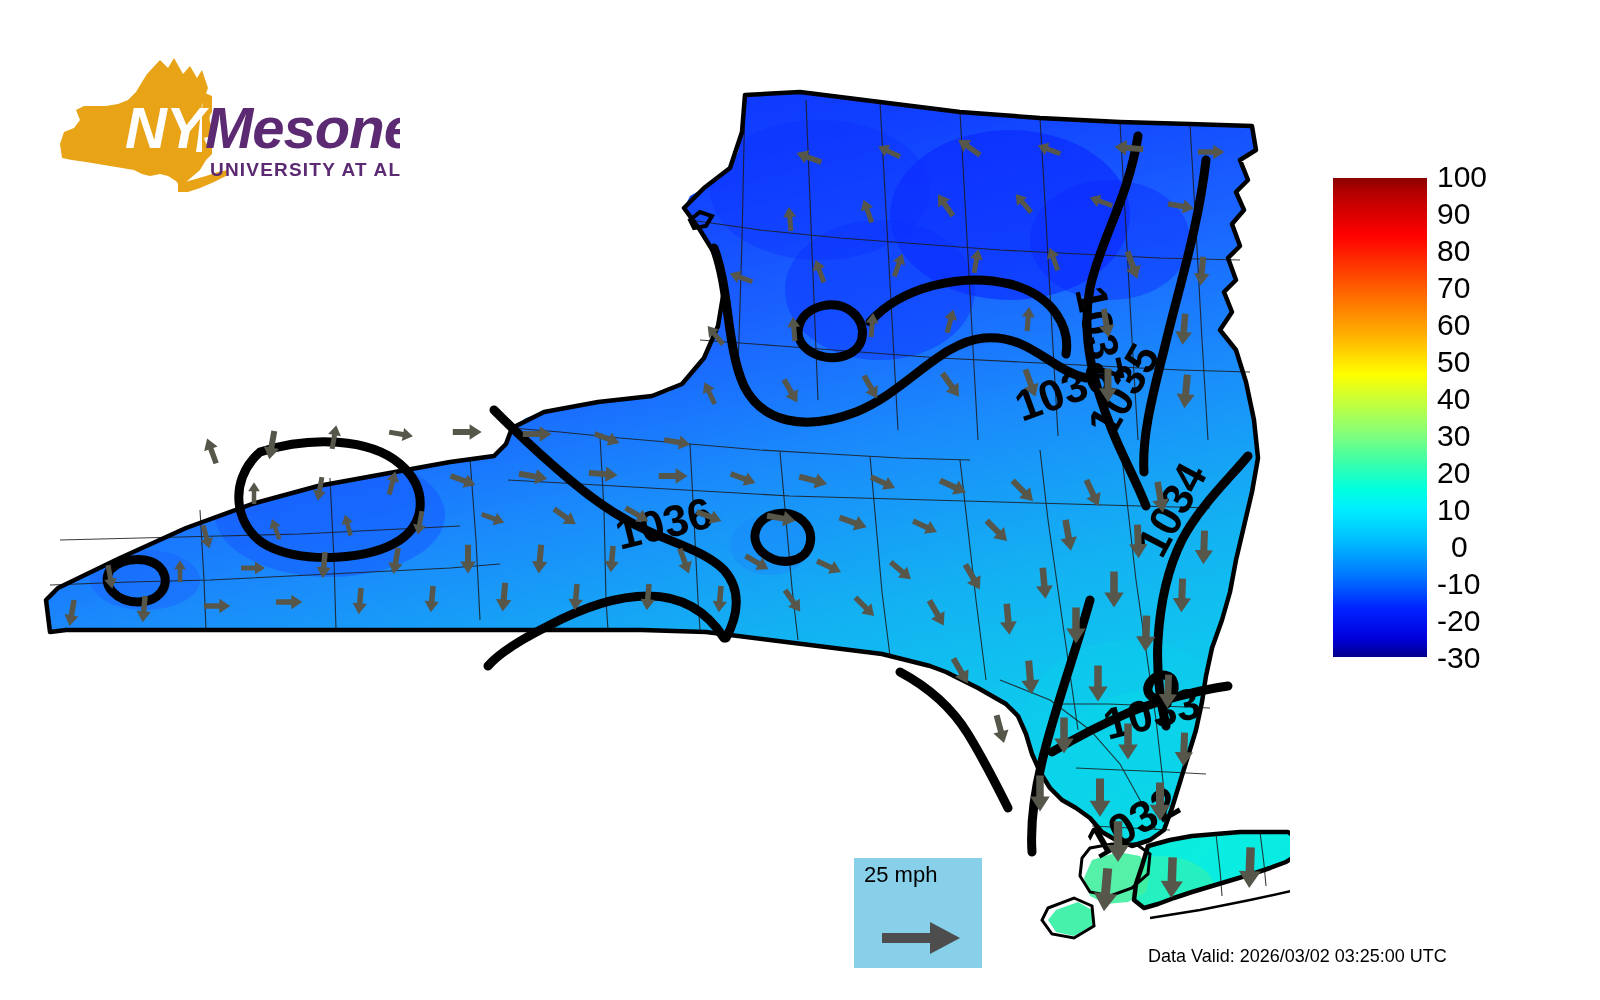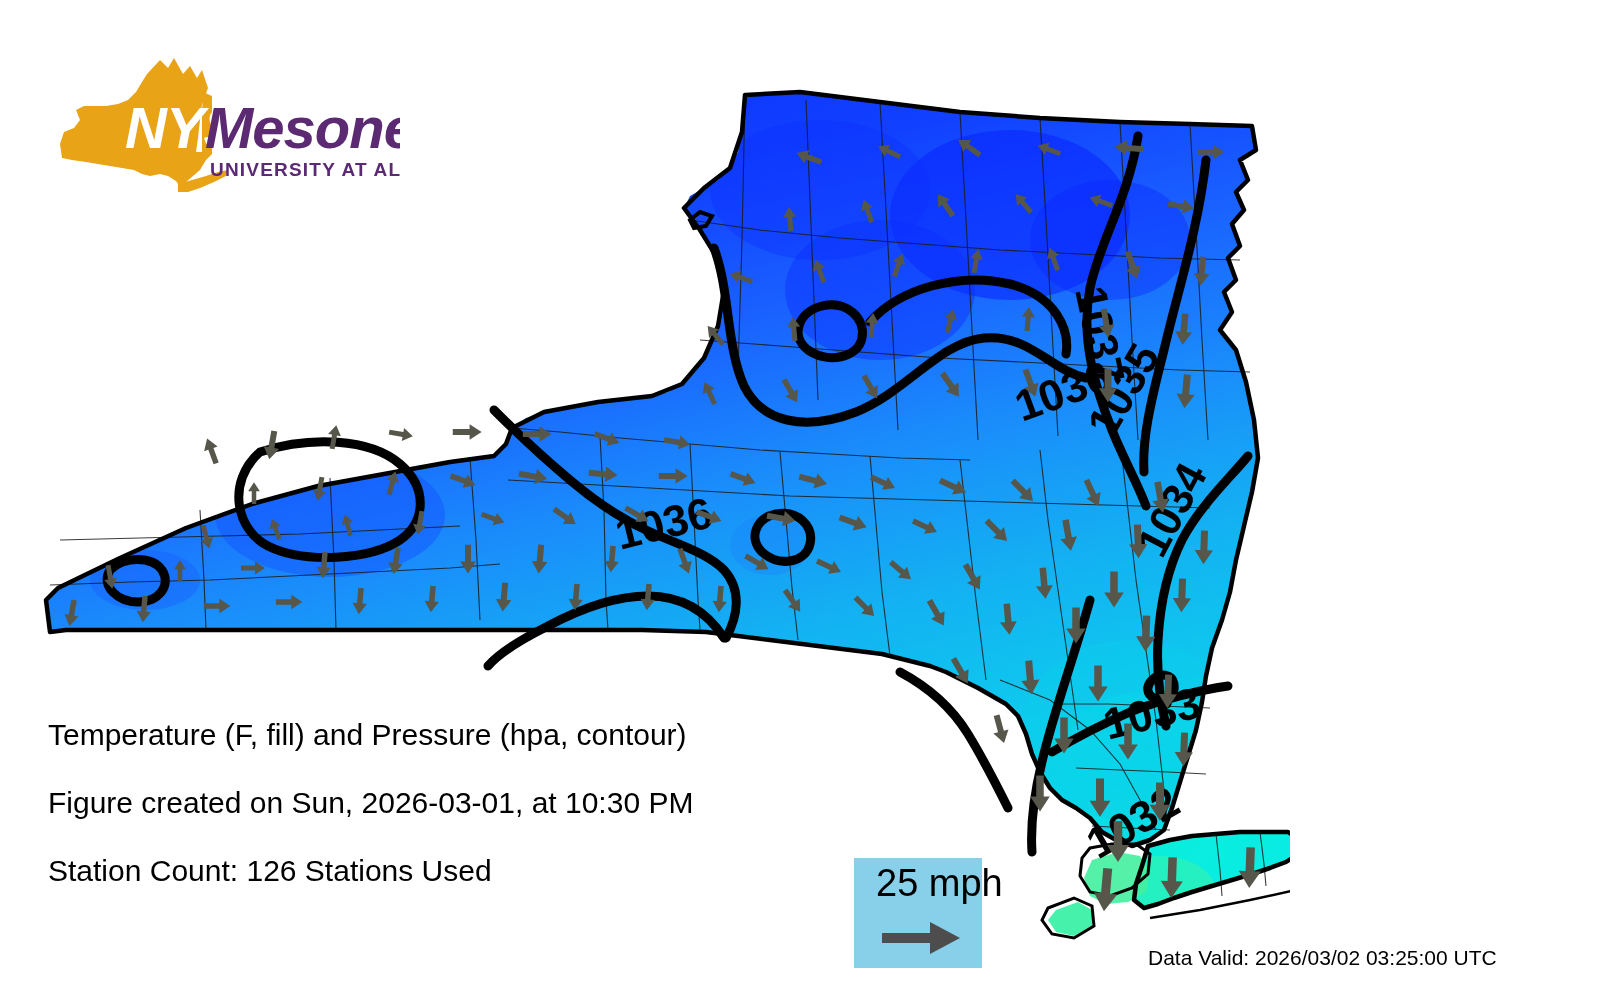--- a/index.html
+++ b/index.html
@@ -45,26 +45,26 @@
   .cb-label{position:absolute;left:104px;font-size:30px;color:#000;
     text-align:left;line-height:1;white-space:nowrap;}
 
   
   #info{position:absolute;left:48px;top:718px;}
   .info-line{font-size:30px;color:#000;margin-bottom:34px;white-space:nowrap;}
 
   
   #windkey{position:absolute;left:854px;top:858px;width:128px;height:110px;
     background:#88CFEA;}
-  #windkey-label{position:absolute;left:22px;top:4px;font-size:38px;color:#000;
+  #windkey-label{position:absolute;left:10px;top:4px;font-size:22px;color:#000;
     white-space:nowrap;text-align:right;}
   #windkey-arrow{position:absolute;left:28px;top:62px;}
 
   
-  #datavalid{position:absolute;left:1148px;top:946px;font-size:21px;color:#000;
+  #datavalid{position:absolute;left:1148px;top:946px;font-size:18px;color:#000;
     white-space:nowrap;}
 
   .contour-label{font-family:"Liberation Sans", sans-serif;font-weight:bold;fill:#000;}
 </style>
 </head>
 <body>
 
 <div id="stage">
 
   <div id="logo">
@@ -672,26 +672,38 @@
         </g>
       <g transform="translate(1172,836) rotate(92) scale(0.85)">
           <path d="M-22,-5 L6,-5 L6,-13 L26,0 L6,13 L6,5 L-22,5 Z"></path>
         </g>
       <g transform="translate(1250,826) rotate(92) scale(0.85)">
           <path d="M-22,-5 L6,-5 L6,-13 L26,0 L6,13 L6,5 L-22,5 Z"></path>
         </g>
     </g>
   </svg>
 
-
-  <div id="info">
-    <div class="info-line">Temperature (F, fill) and Pressure (hpa, contour)</div>
-    <div class="info-line">Figure created on Sun, 2026-03-01, at 10:30 PM</div>
-    <div class="info-line">Station Count: 126 Stations Used</div>
+  <div id="colorbar-wrap">
+    <div id="colorbar"></div>
+    <div class="cb-label" style="top:-16px;">100</div>
+    <div class="cb-label" style="top:21px;">90</div>
+    <div class="cb-label" style="top:58px;">80</div>
+    <div class="cb-label" style="top:95px;">70</div>
+    <div class="cb-label" style="top:132px;">60</div>
+    <div class="cb-label" style="top:169px;">50</div>
+    <div class="cb-label" style="top:206px;">40</div>
+    <div class="cb-label" style="top:243px;">30</div>
+    <div class="cb-label" style="top:280px;">20</div>
+    <div class="cb-label" style="top:317px;">10</div>
+    <div class="cb-label" style="top:354px;left:118px;">0</div>
+    <div class="cb-label" style="top:391px;">-10</div>
+    <div class="cb-label" style="top:428px;">-20</div>
+    <div class="cb-label" style="top:465px;">-30</div>
   </div>
+
 
   <div id="windkey">
     <div id="windkey-label">25 mph</div>
     <svg id="windkey-arrow" width="80" height="36" viewBox="0 0 80 36">
       <path d="M0,13 L48,13 L48,2 L78,18 L48,34 L48,23 L0,23 Z" fill="#4D4D4D"></path>
     </svg>
   </div>
 
   <div id="datavalid">Data Valid: 2026/03/02 03:25:00 UTC</div>
 

